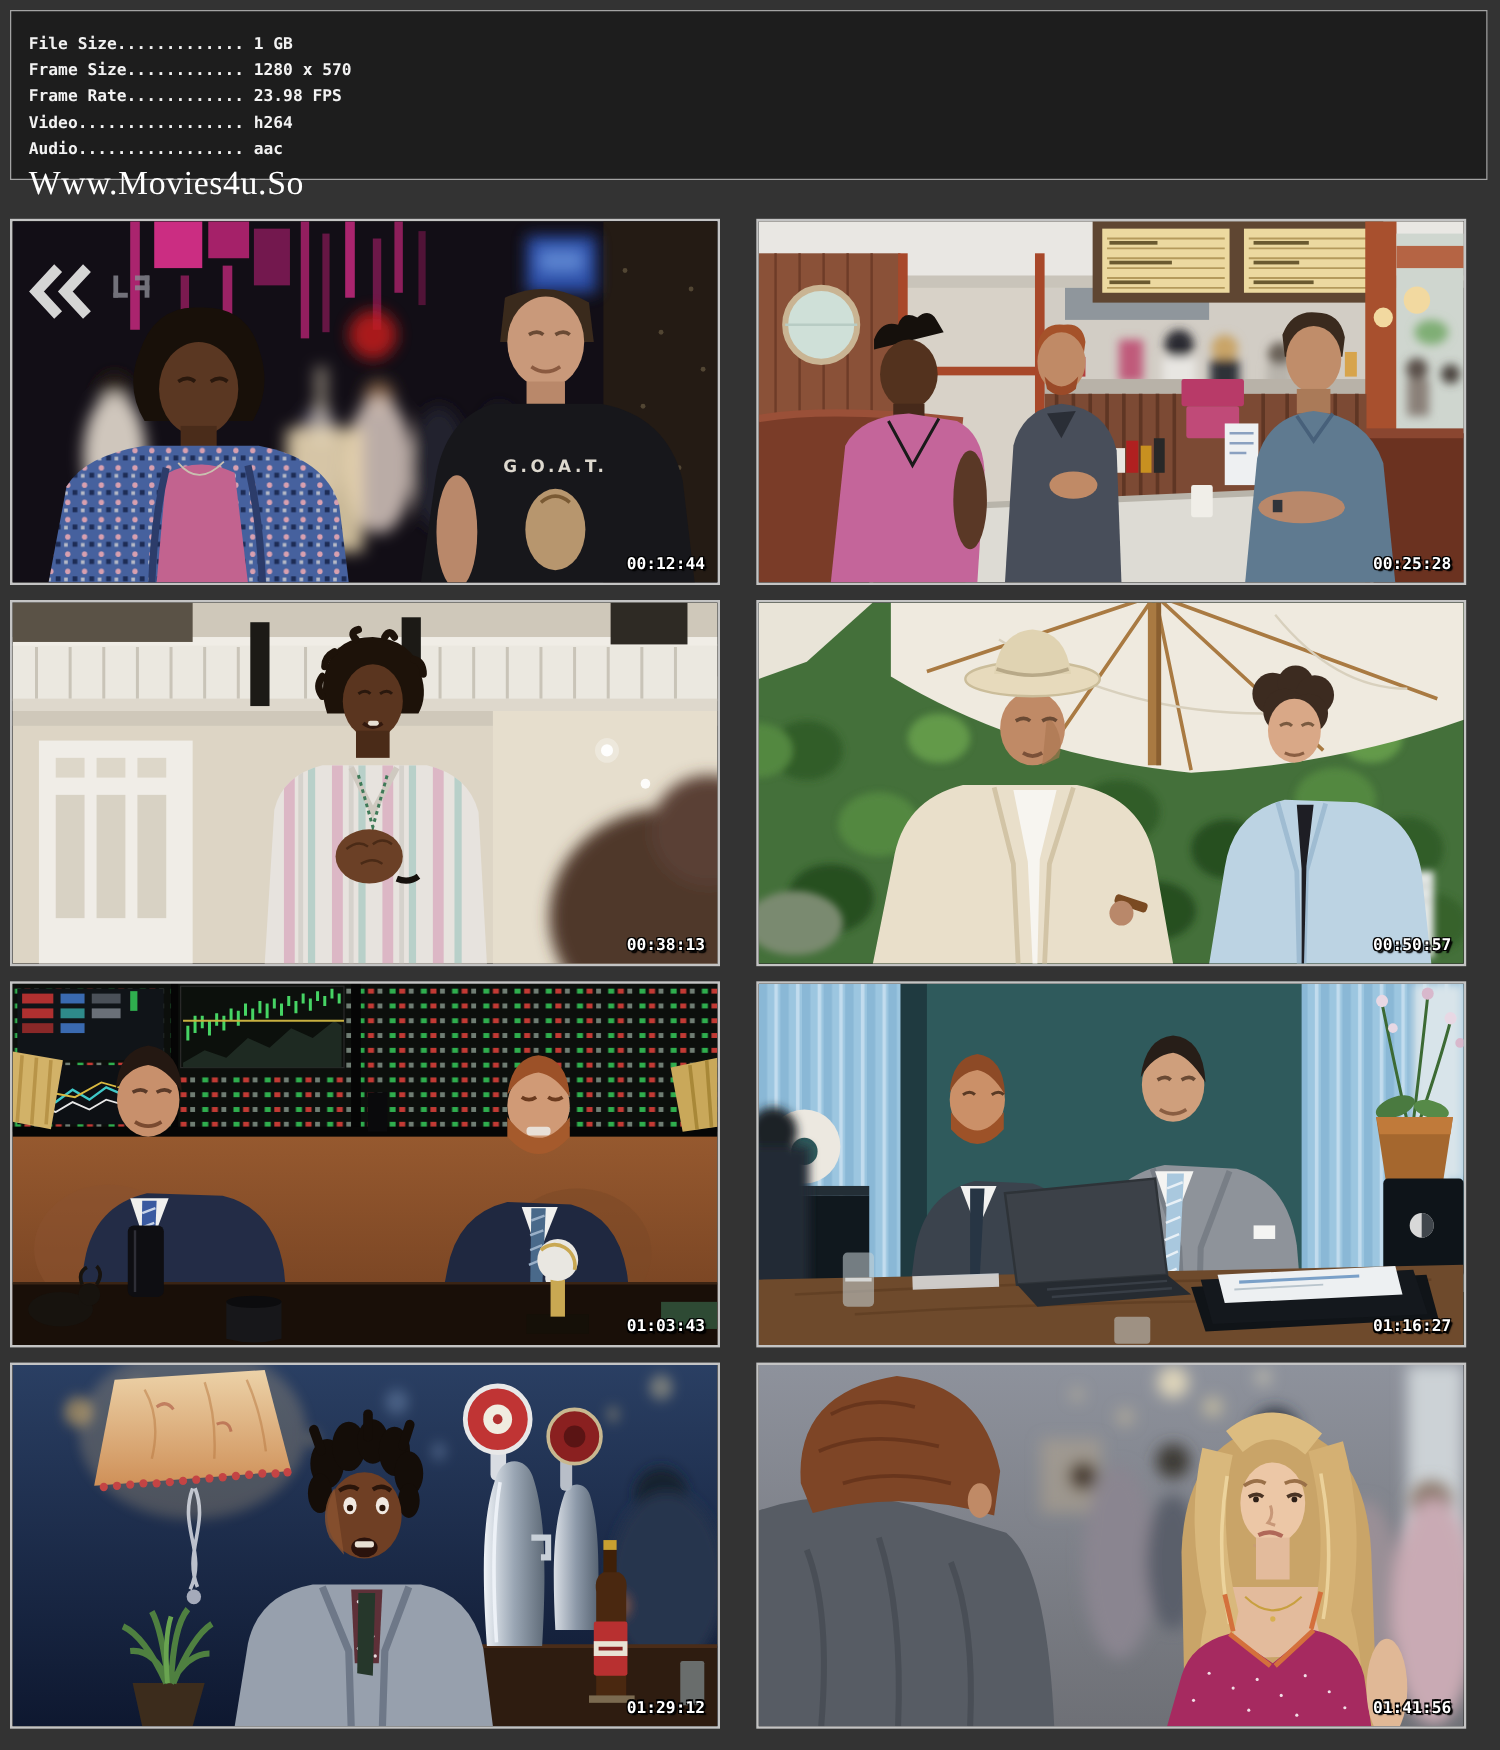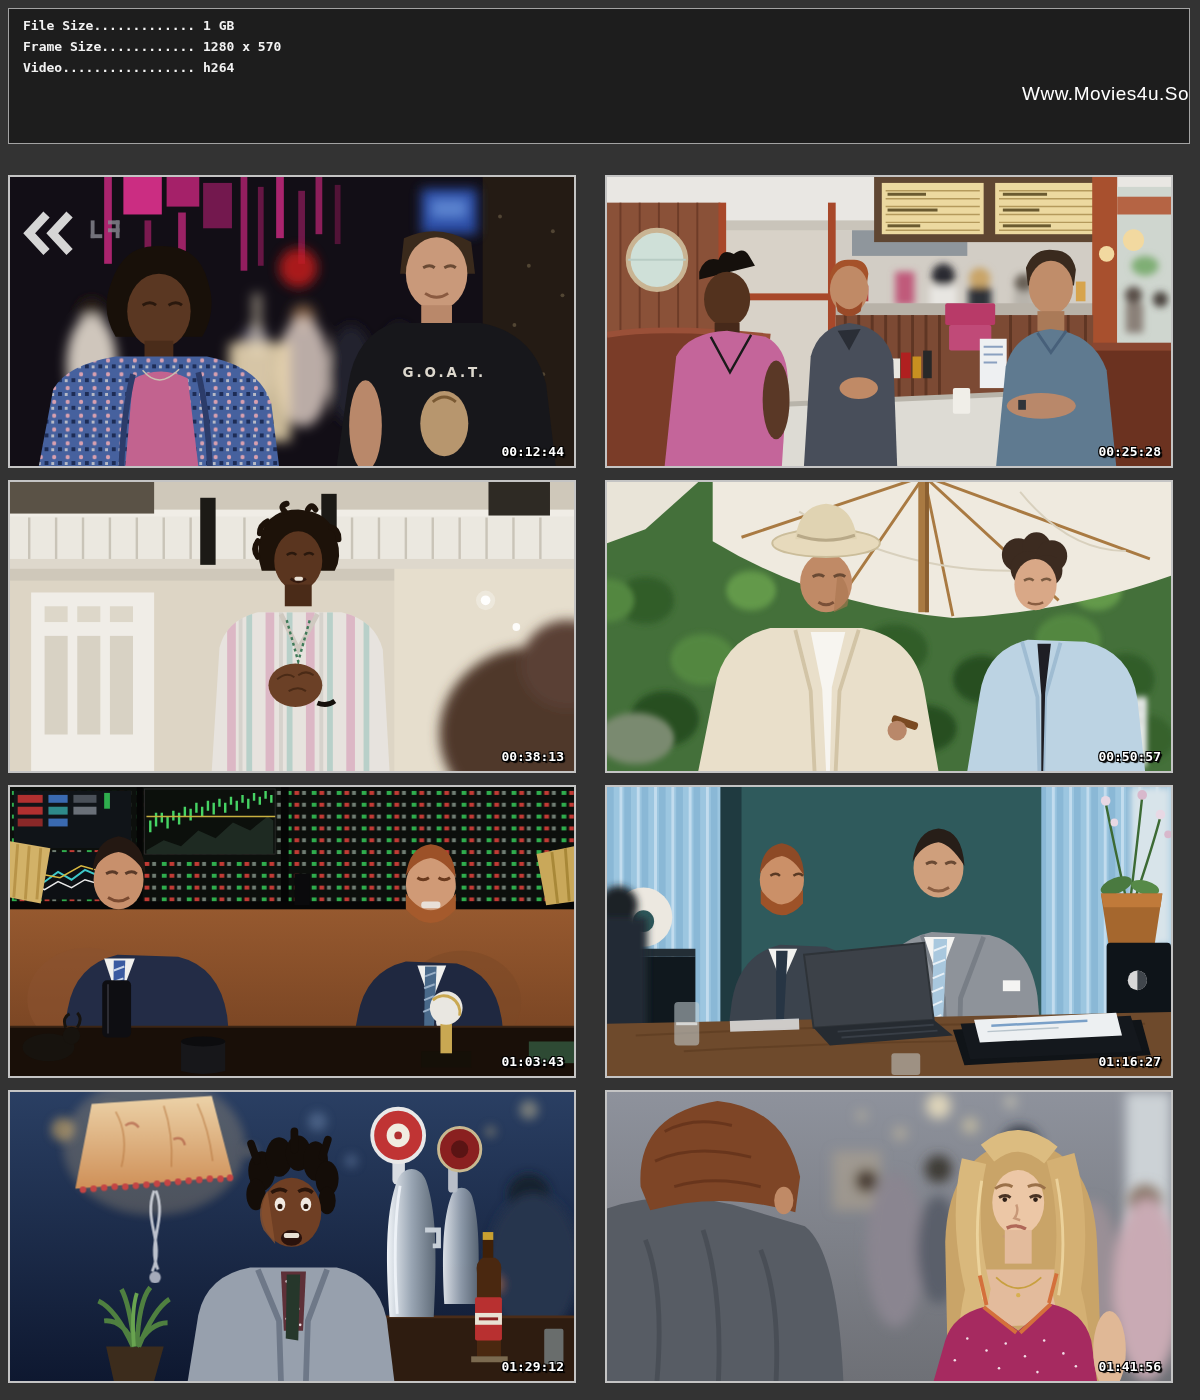--- a/index.html
+++ b/index.html
@@ -1,37 +1,39 @@
 <!DOCTYPE html>
 <html><head>
 <meta charset="utf-8">
 <style>
   html,body{margin:0;padding:0;}
   body{width:1200px;height:1400px;background:#333333;position:relative;overflow:hidden;
        font-family:"DejaVu Sans Mono",monospace;}
   .info-panel{position:absolute;left:8px;top:8px;width:1182px;height:136px;box-sizing:border-box;
-       background:#1d1d1d;border:1px solid #a3a3a3;padding:6px 0 0 14px;}
+       background:#1d1d1d;border:1px solid #a3a3a3;padding:16px 0 0 14px;}
   .info-line{font:bold 13px/21px "DejaVu Sans Mono",monospace;color:#f2f2f2;white-space:pre;}
-  .watermark{font-family:Liberation Sans, sans-serif;font-size:19px;line-height:30px;color:#ffffff;
-       letter-spacing:.5px;margin-top:1px;text-align:right;}
+  .watermark{font-family:Liberation Serif, serif;font-size:27px;line-height:30px;color:#ffffff;
+       letter-spacing:.5px;margin-top:1px;}
   .grid{position:absolute;left:8px;top:175px;width:1184px;display:grid;
        grid-template-columns:587px 587px;column-gap:10px;row-gap:12px;}
   .shot{position:relative;width:568px;height:293px;box-sizing:border-box;border:2px solid #c4c4c4;
        background:#000;overflow:hidden;margin:0;}
   .shot svg{display:block;width:100%;height:100%;}
   .ts{position:absolute;right:10px;bottom:7px;font:bold 13px "DejaVu Sans Mono",monospace;color:#ffffff;
       text-shadow:-1px -1px 0 #000,1px -1px 0 #000,-1px 1px 0 #000,1px 1px 0 #000,2px 2px 1px #000;}
 </style>
 </head>
 <body>
 
 <div class="info-panel">
   <div class="info-line">File Size............. 1 GB</div>
   <div class="info-line">Frame Size............ 1280 x 570</div>
+  <div class="info-line">Frame Rate............ 23.98 FPS</div>
   <div class="info-line">Video................. h264</div>
+  <div class="info-line">Audio................. aac</div>
   <div class="watermark">Www.Movies4u.So</div>
 </div>
 
 <div class="grid">
 
   <figure class="shot">
     <svg viewBox="0 0 587 293" preserveAspectRatio="none">
       <defs>
         <filter id="s1b" x="-60%" y="-60%" width="220%" height="220%">
             <feGaussianBlur stdDeviation="6"></feGaussianBlur>

